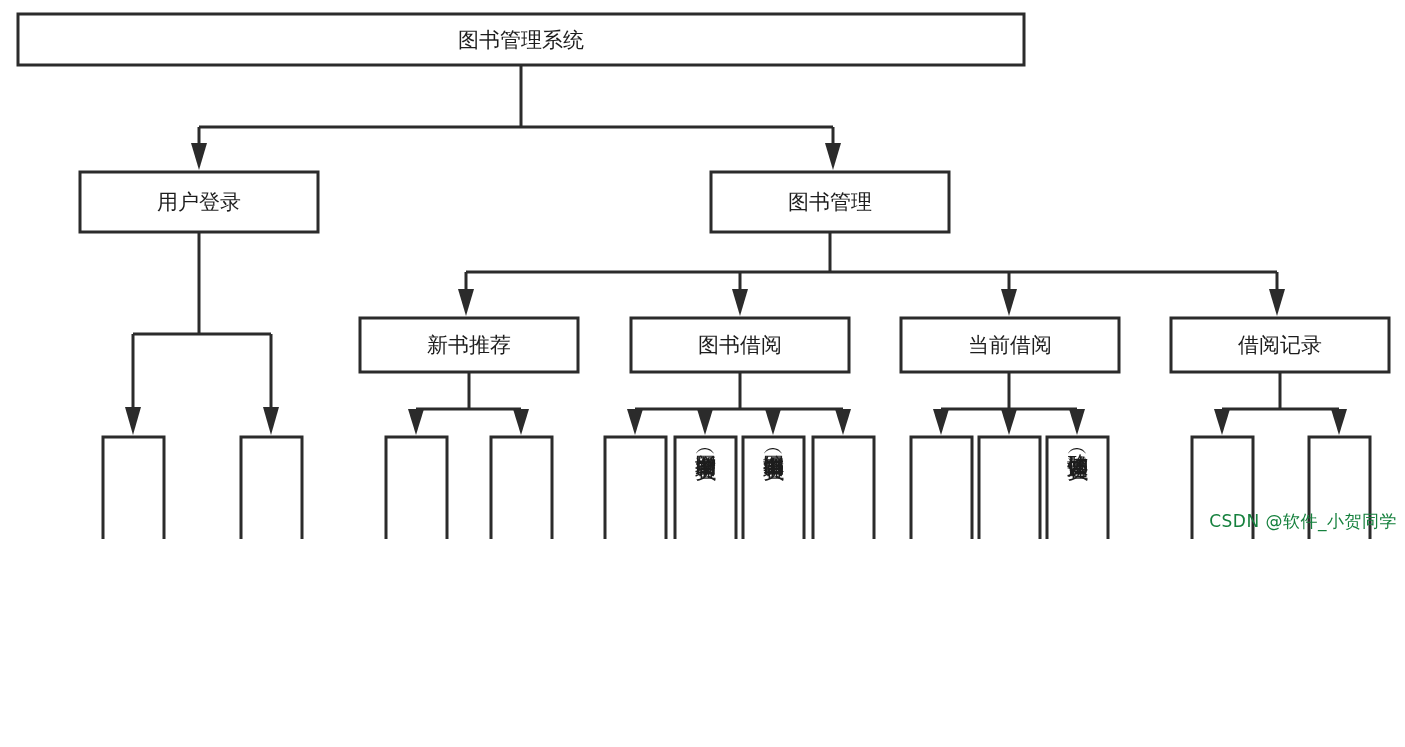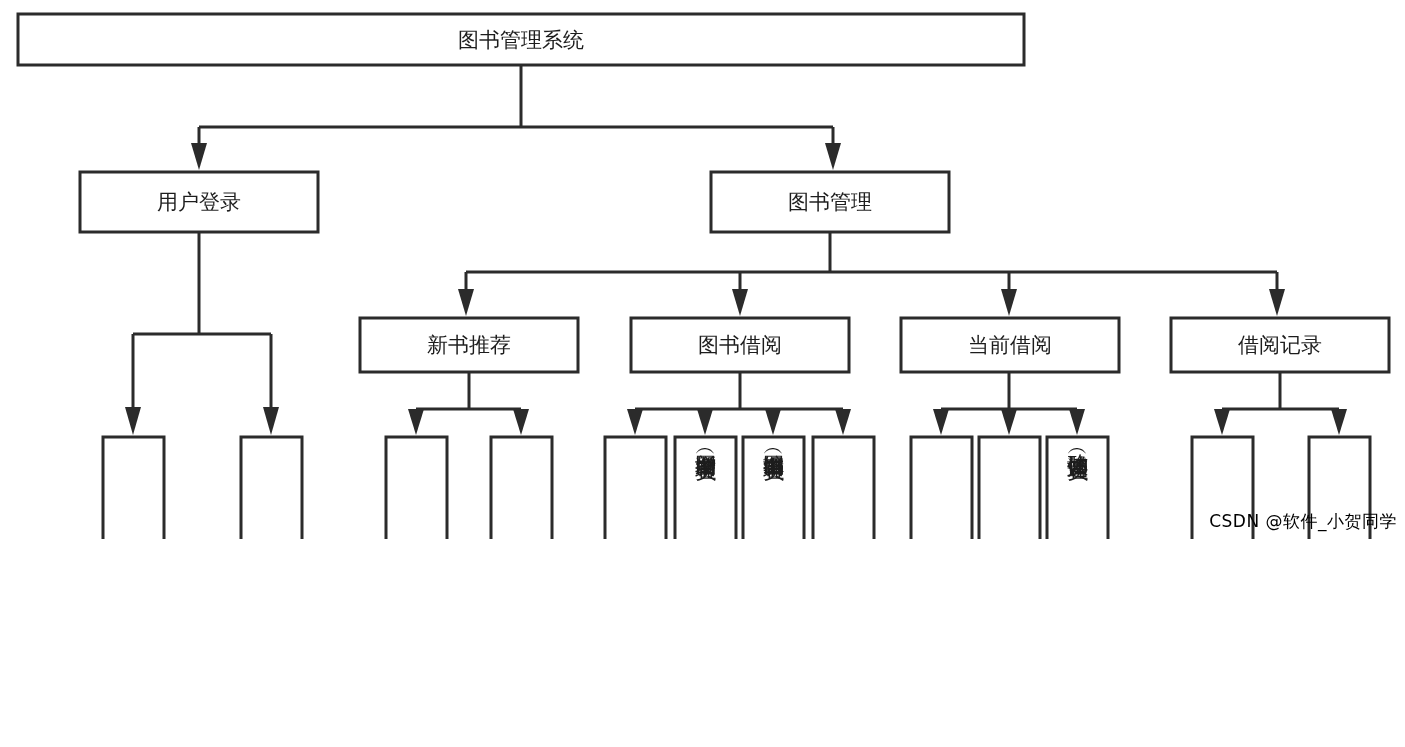--- a/index.html
+++ b/index.html
@@ -63,21 +63,21 @@
     color: #1d1d1d;
     letter-spacing: 1px;
     white-space: nowrap;
   }
   #watermark {
     position: absolute;
     right: 8px;
     bottom: 6px;
     font-family: "DejaVu Sans", "Liberation Sans", sans-serif;
     font-size: 17px;
-    color: #000000;
+    color: #15803d;
     white-space: nowrap;
     letter-spacing: 0.5px;
   }
 </style>
 </head>
 <body>
 
 <div id="diagram-root">
 
   <svg id="tree-svg" viewBox="0 0 1405 747">

